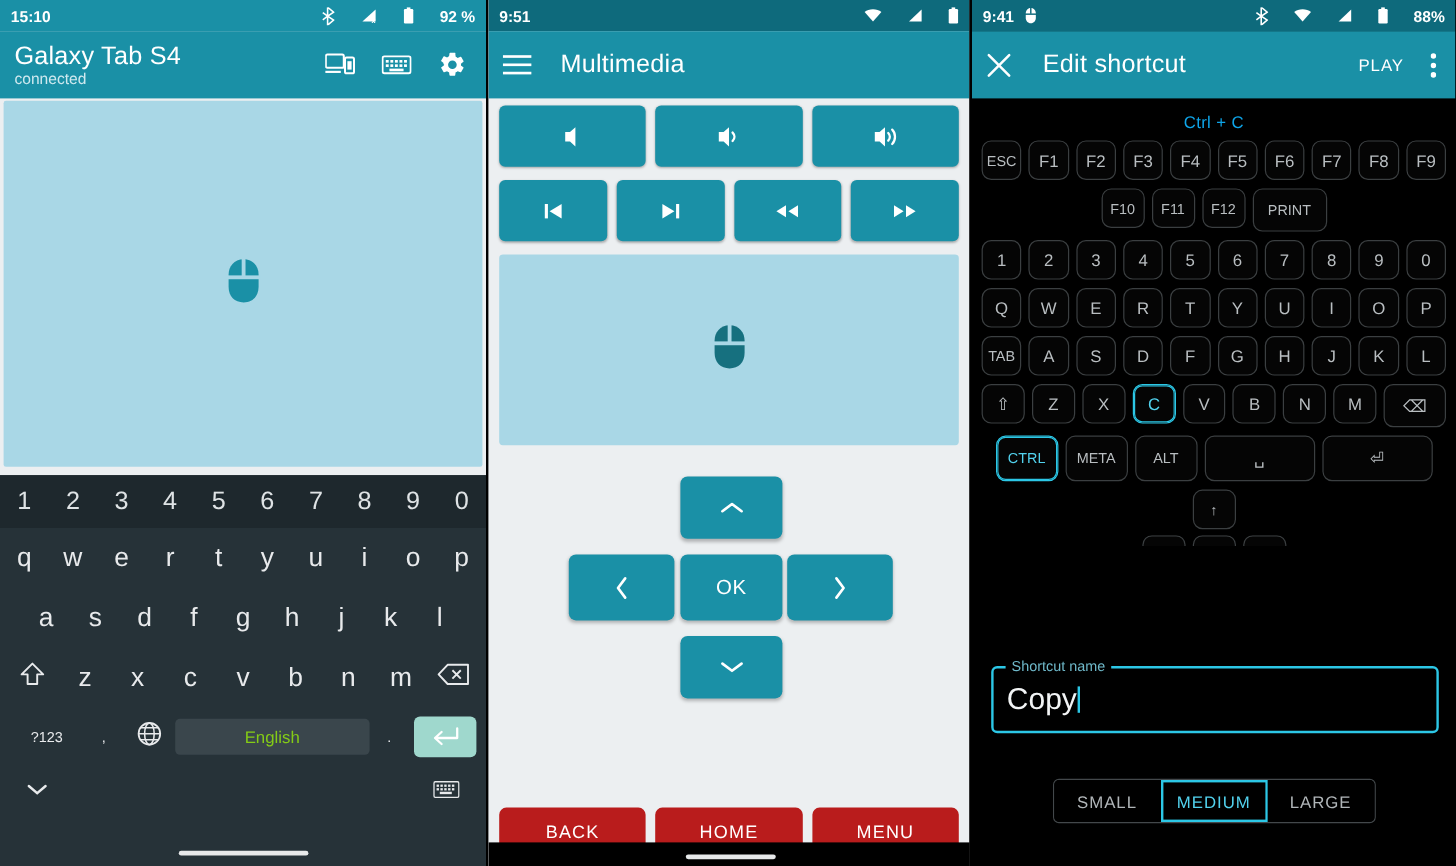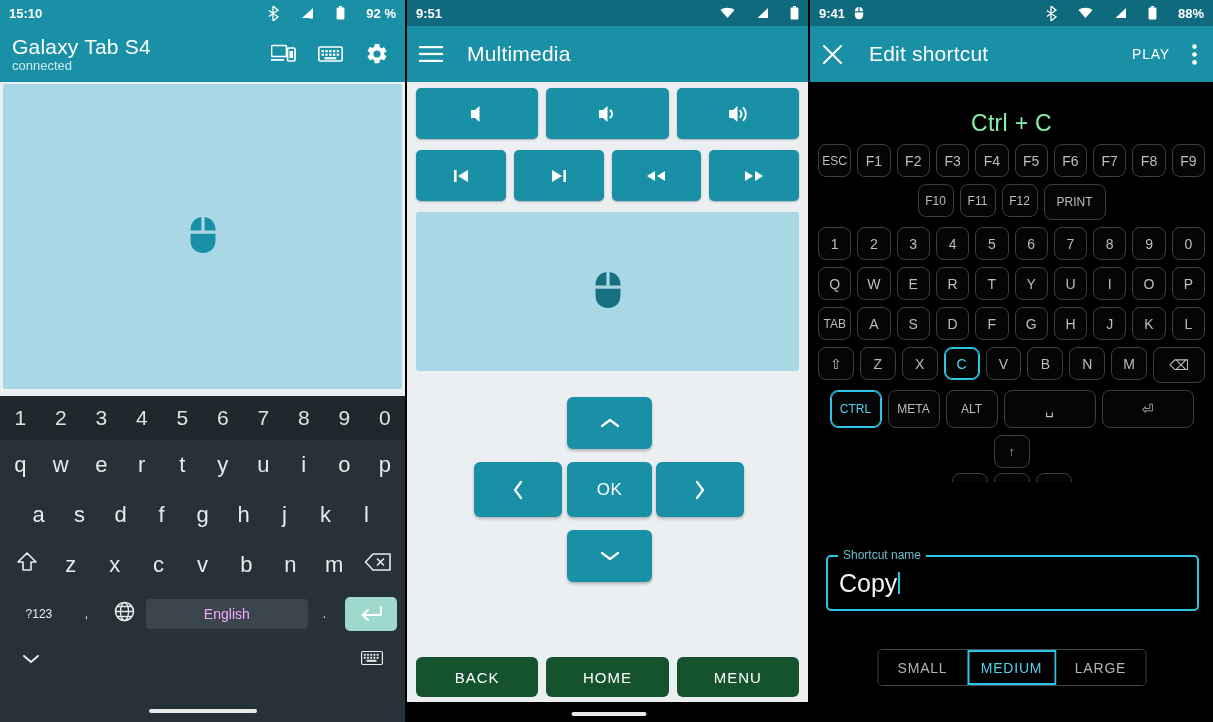--- a/index.html
+++ b/index.html
@@ -56,21 +56,21 @@
     cursor: pointer; user-select: none;
   }
   .key.num { font-size: 21px; color: #dfe3e5; }
   .kbd-row.r2 .key { font-size: 22px; }
   .kbd-row.r3 { padding: 0 18px; }
   .kbd-row.r4 { padding: 0 5px; }
   .kbd-row.r5 { height: 48px; padding: 0 8px; }
   .spacebar {
     flex: 3.4; height: 30px; background: #3a464c; border-radius: 4px;
     display: flex; align-items: center; justify-content: center;
-    color: #f0abfc; font-size: 14px; cursor: pointer;
+    color: #84cc16; font-size: 14px; cursor: pointer;
   }
   .enterkey {
     flex: 1.1; max-width: 52px; height: 34px; background: #9fd8cd; border-radius: 5px;
     display: flex; align-items: center; justify-content: center; cursor: pointer;
     margin-left: 4px;
   }
   .key-small { font-size: 12px; }
   .kbd-bottom {
     height: 44px; display: flex; align-items: center; justify-content: space-between;
     padding: 0 22px;
@@ -114,32 +114,32 @@
     position: absolute; left: 9px; right: 9px; top: 583px; height: 65px;
     background: #8dc44a; color: #f4f8ee; border: none; border-radius: 6px;
     font-size: 15px; letter-spacing: 1.2px; cursor: pointer;
     display: flex; align-items: center; justify-content: center;
     box-shadow: 0 2px 3px rgba(0,0,0,.22);
   }
   .navrow {
     position: absolute; left: 9px; right: 9px; top: 657px; display: flex; gap: 8px;
   }
   .navrow button {
-    flex: 1; height: 40px; background: #14532d; color: #fff; border: none;
-    border-radius: 6px; font-size: 15px; letter-spacing: 1px; cursor: pointer;
+    flex: 1; height: 40px; background: #b91c1c; color: #fff; border: none;
+    border-radius: 6px; font-size: 15px; letter-spacing: 1px; cursor: pointer; margin-top: 16px;
   }
   .blackbar2 { position: absolute; left: 0; bottom: 0; width: 403px; height: 20px; background:#000; }
   .navpill2 {
     position: absolute; left: 50%; transform: translateX(-50%); bottom: 6px;
     width: 75px; height: 4px; background: #e7e9ea; border-radius: 3px;
   }
 
   
   .combo {
-    text-align: center; color: #86efac; font-size: 23px; padding-top: 28px;
+    text-align: center; color: #0ea5e9; font-size: 14px; padding-top: 12px;
     letter-spacing: .3px;
   }
   .krow { display: flex; justify-content: center; gap: 6px; margin-top: 7px; padding: 0 8px; }
   .kk {
     border: 1px solid #3b3f41; border-radius: 8px; color: #b9bec1;
     display: flex; align-items: center; justify-content: center;
     font-size: 14px; cursor: pointer; background: #050505; user-select: none;
   }
   .kk.w { width: 36px; height: 33px; }
   .kk.sel { border-color: #2cc7e6; color: #52d2ee; box-shadow: 0 0 0 1px #2cc7e6 inset; }

